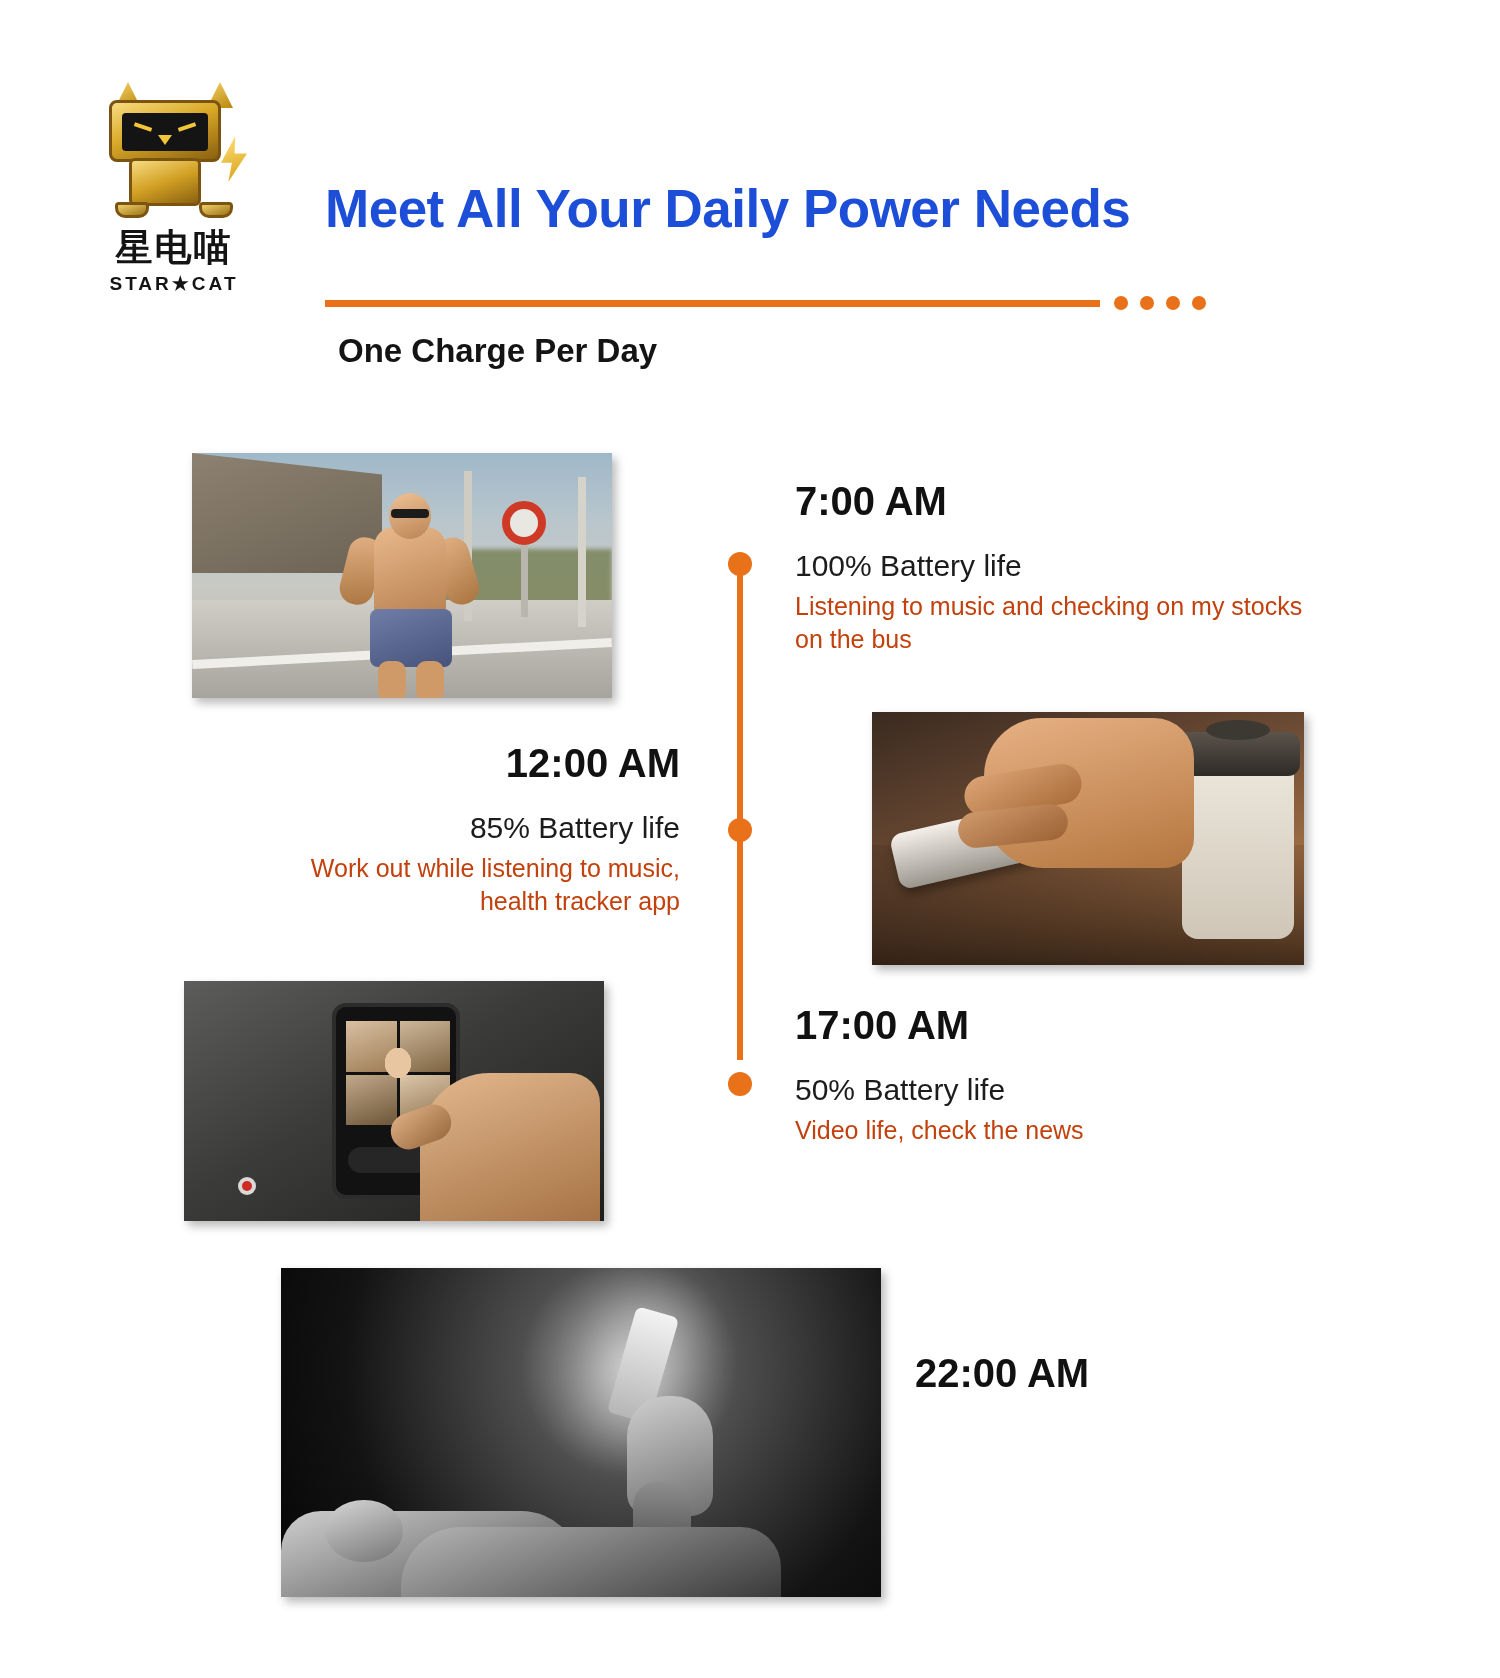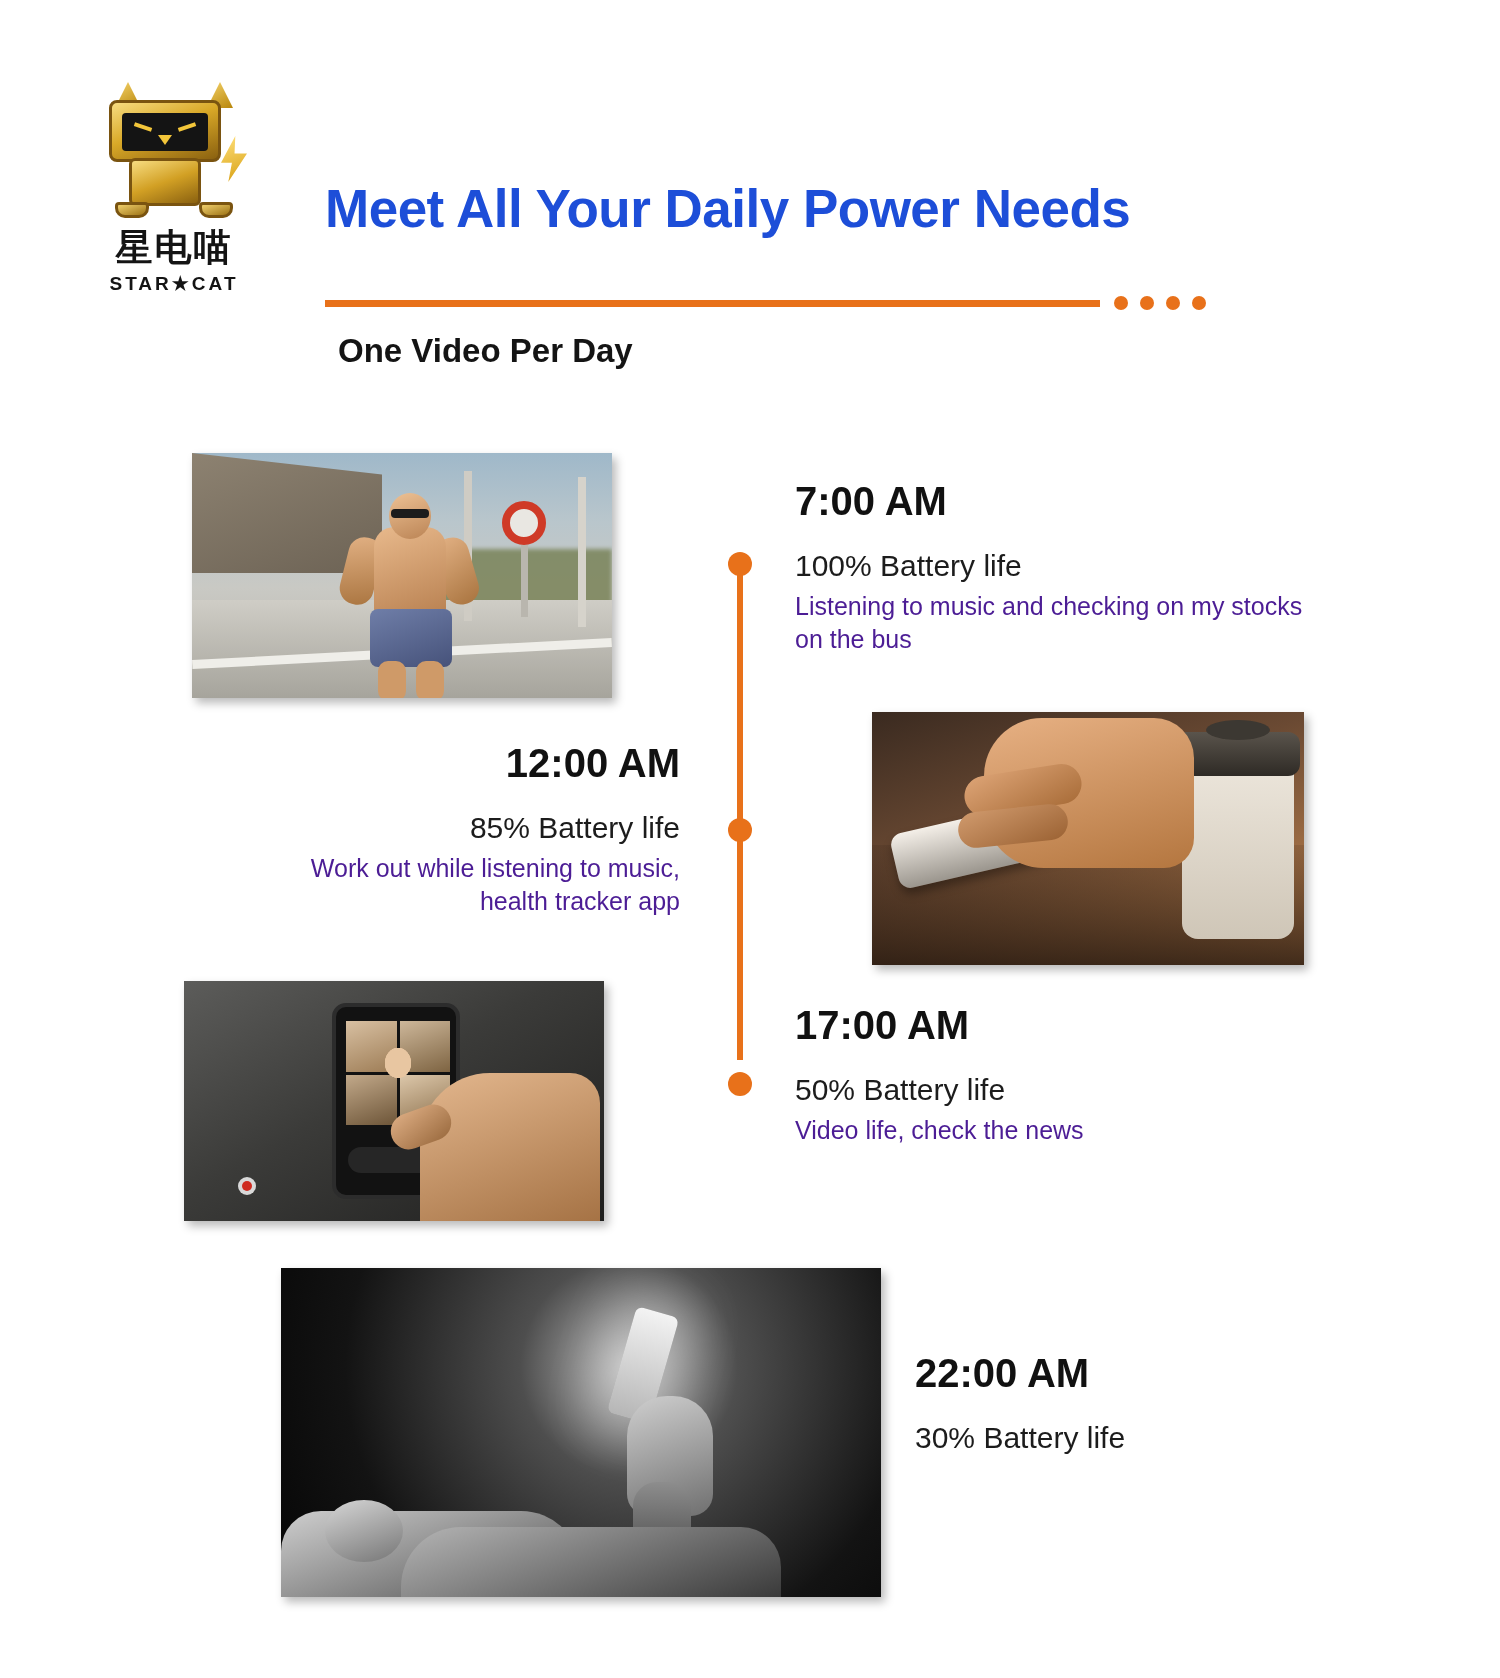--- a/index.html
+++ b/index.html
@@ -278,21 +278,21 @@
   .block .battery {
     font-size: 30px;
     font-weight: 400;
     color: #1c1c1c;
     margin-top: 24px;
     line-height: 1.2;
   }
   .block .desc {
     font-size: 25px;
     font-weight: 400;
-    color: #4c1d95;
+    color: #c2410c;
     margin-top: 6px;
     line-height: 1.32;
   }
   .align-right { text-align: right; }
 
   .blk-1 { left: 795px; top: 478px; width: 540px; }
   .blk-2 { left: 250px; top: 740px; width: 430px; }
   .blk-3 { left: 795px; top: 1002px; width: 520px; }
   .blk-4 { left: 915px; top: 1350px; width: 430px; }
 </style>
@@ -326,21 +326,21 @@
   <div class="rule-wrap">
     <div class="rule-line"></div>
     <div class="rule-dots">
       <div class="rule-dot"></div>
       <div class="rule-dot"></div>
       <div class="rule-dot"></div>
       <div class="rule-dot"></div>
     </div>
   </div>
 
-  <div class="subtitle">One Video Per Day</div>
+  <div class="subtitle">One Charge Per Day</div>
 </div>
 
 <div class="timeline-axis"></div>
 <div class="axis-node n1"></div>
 <div class="axis-node n2"></div>
 <div class="axis-node n3"></div>
 
 <div class="photo photo-runner">
   <div class="rn-hill"></div>
   <div class="rn-grass"></div>
@@ -417,14 +417,13 @@
 </div>
 
 <div class="block blk-3">
   <div class="time">17:00 AM</div>
   <div class="battery">50% Battery life</div>
   <div class="desc">Video life, check the news</div>
 </div>
 
 <div class="block blk-4">
   <div class="time">22:00 AM</div>
-  <div class="battery">30% Battery life</div>
 </div>
 
 </body></html>

